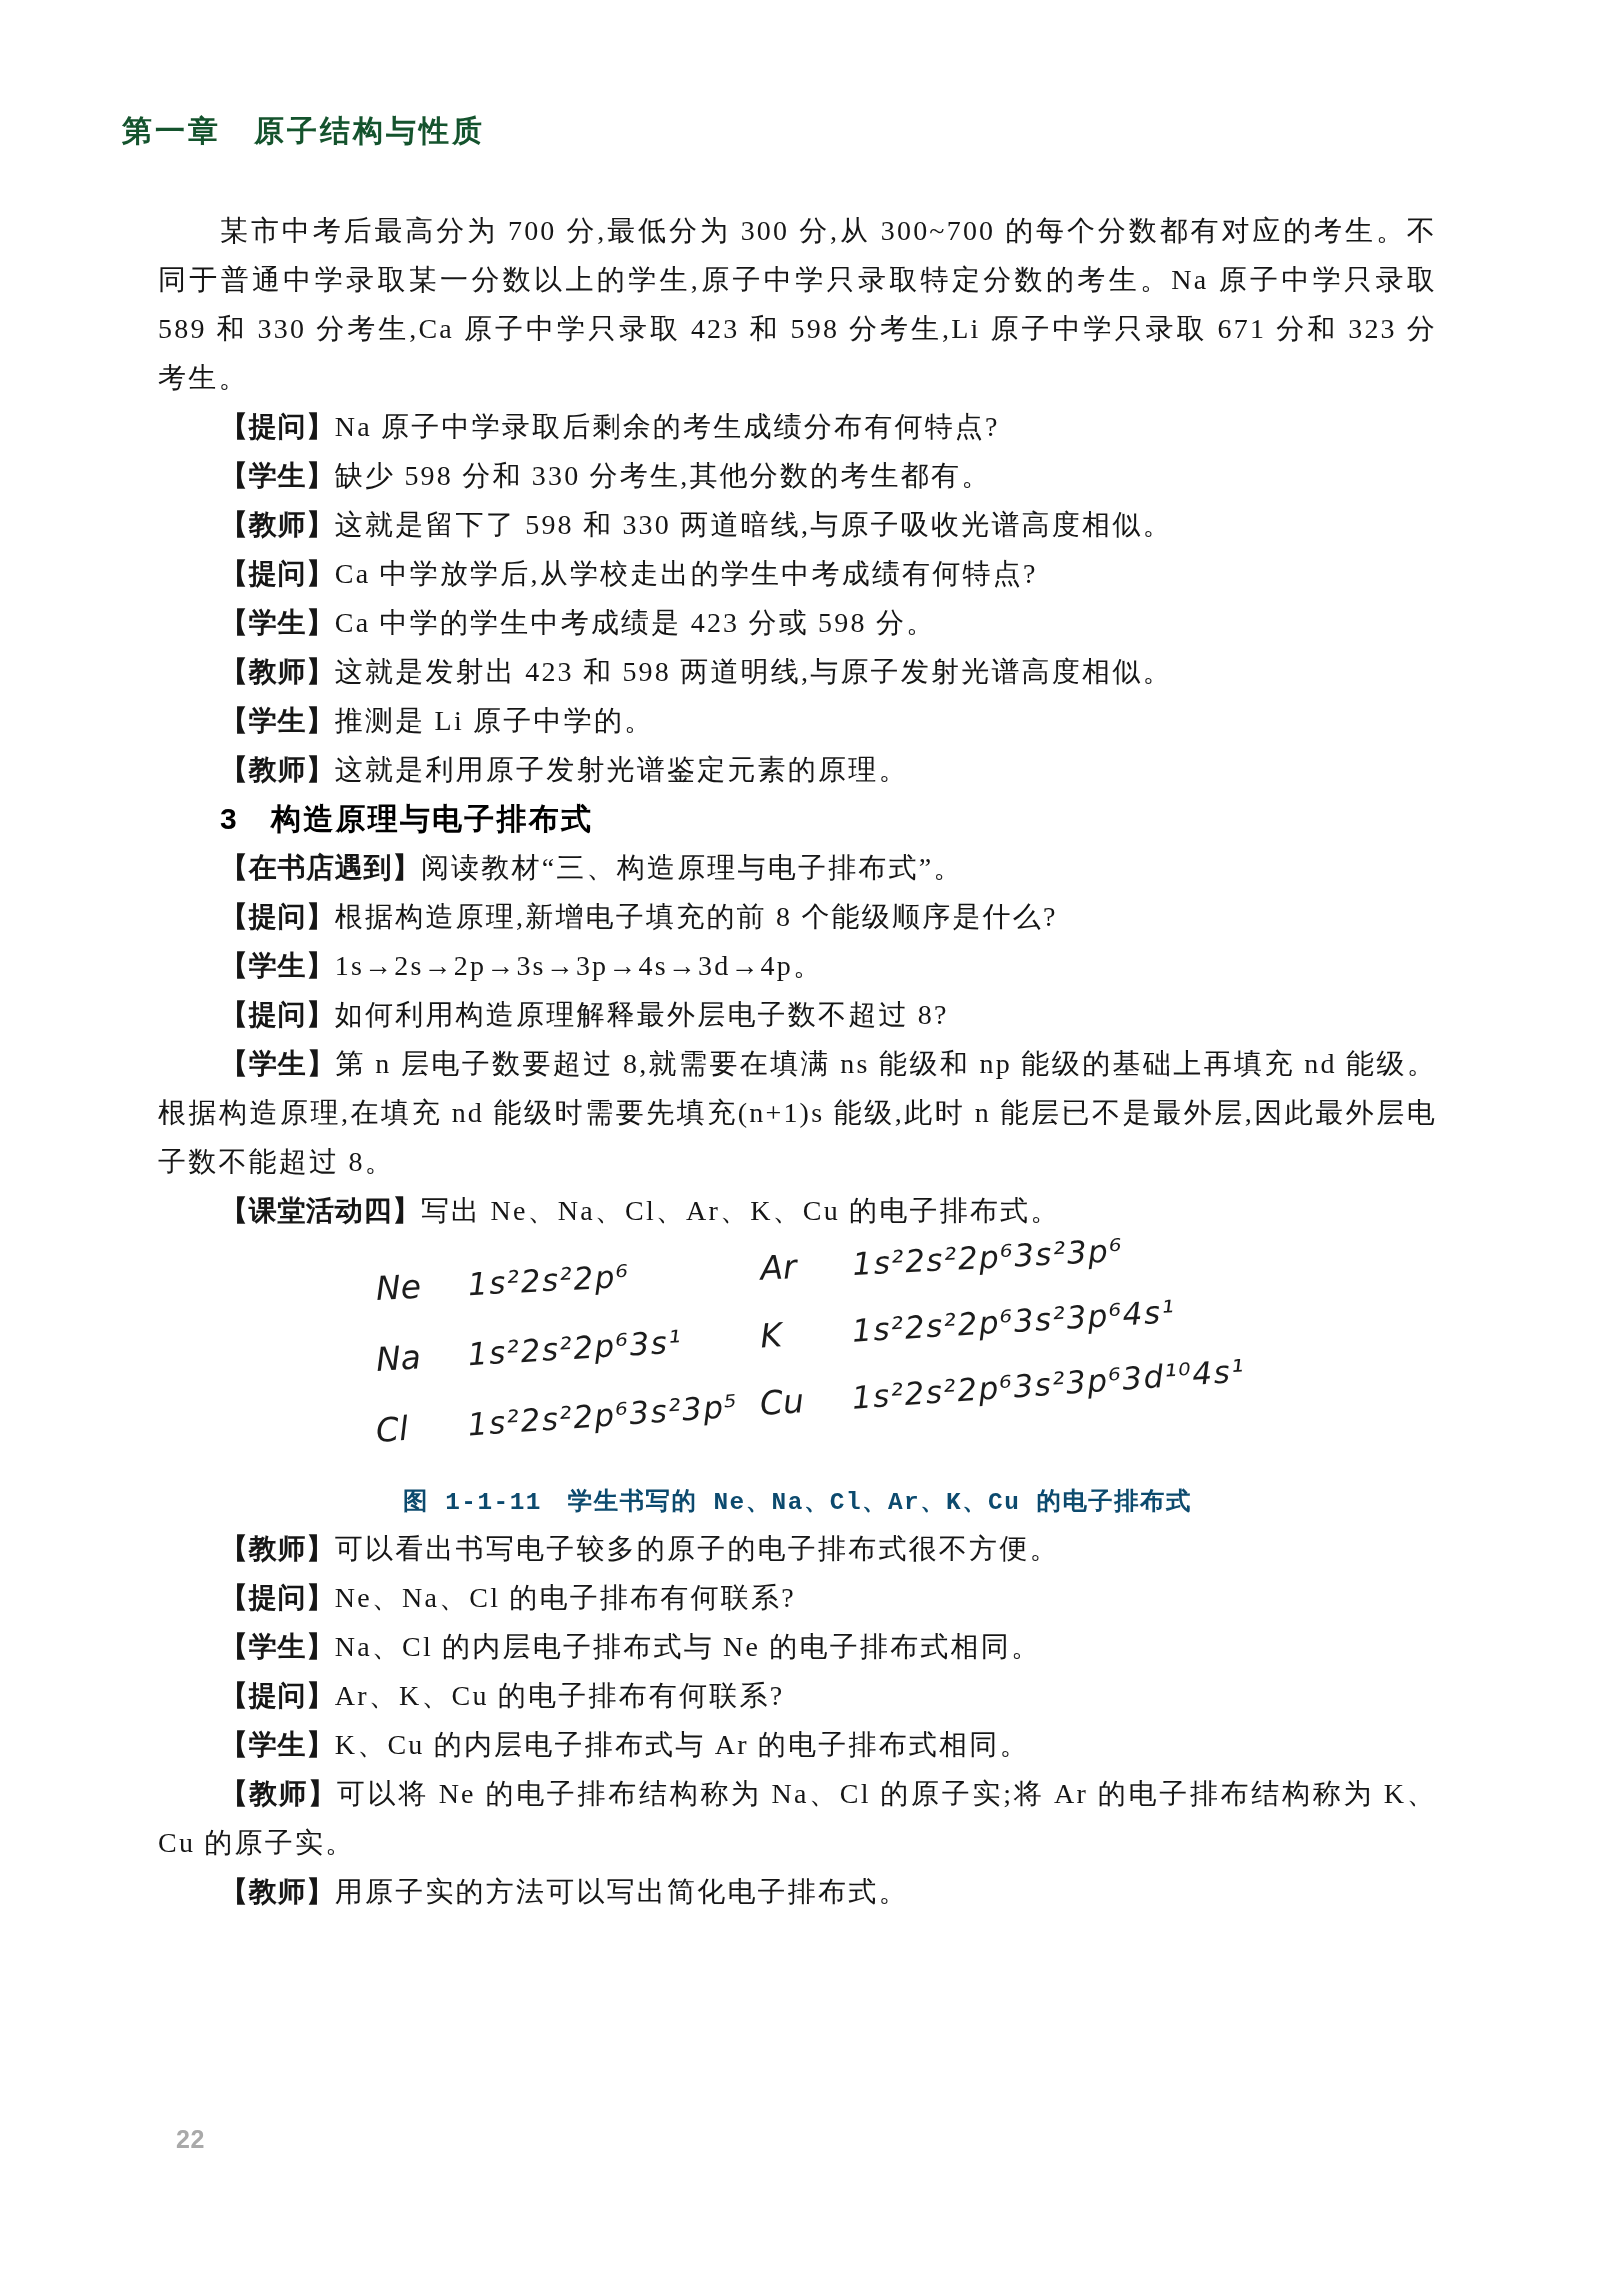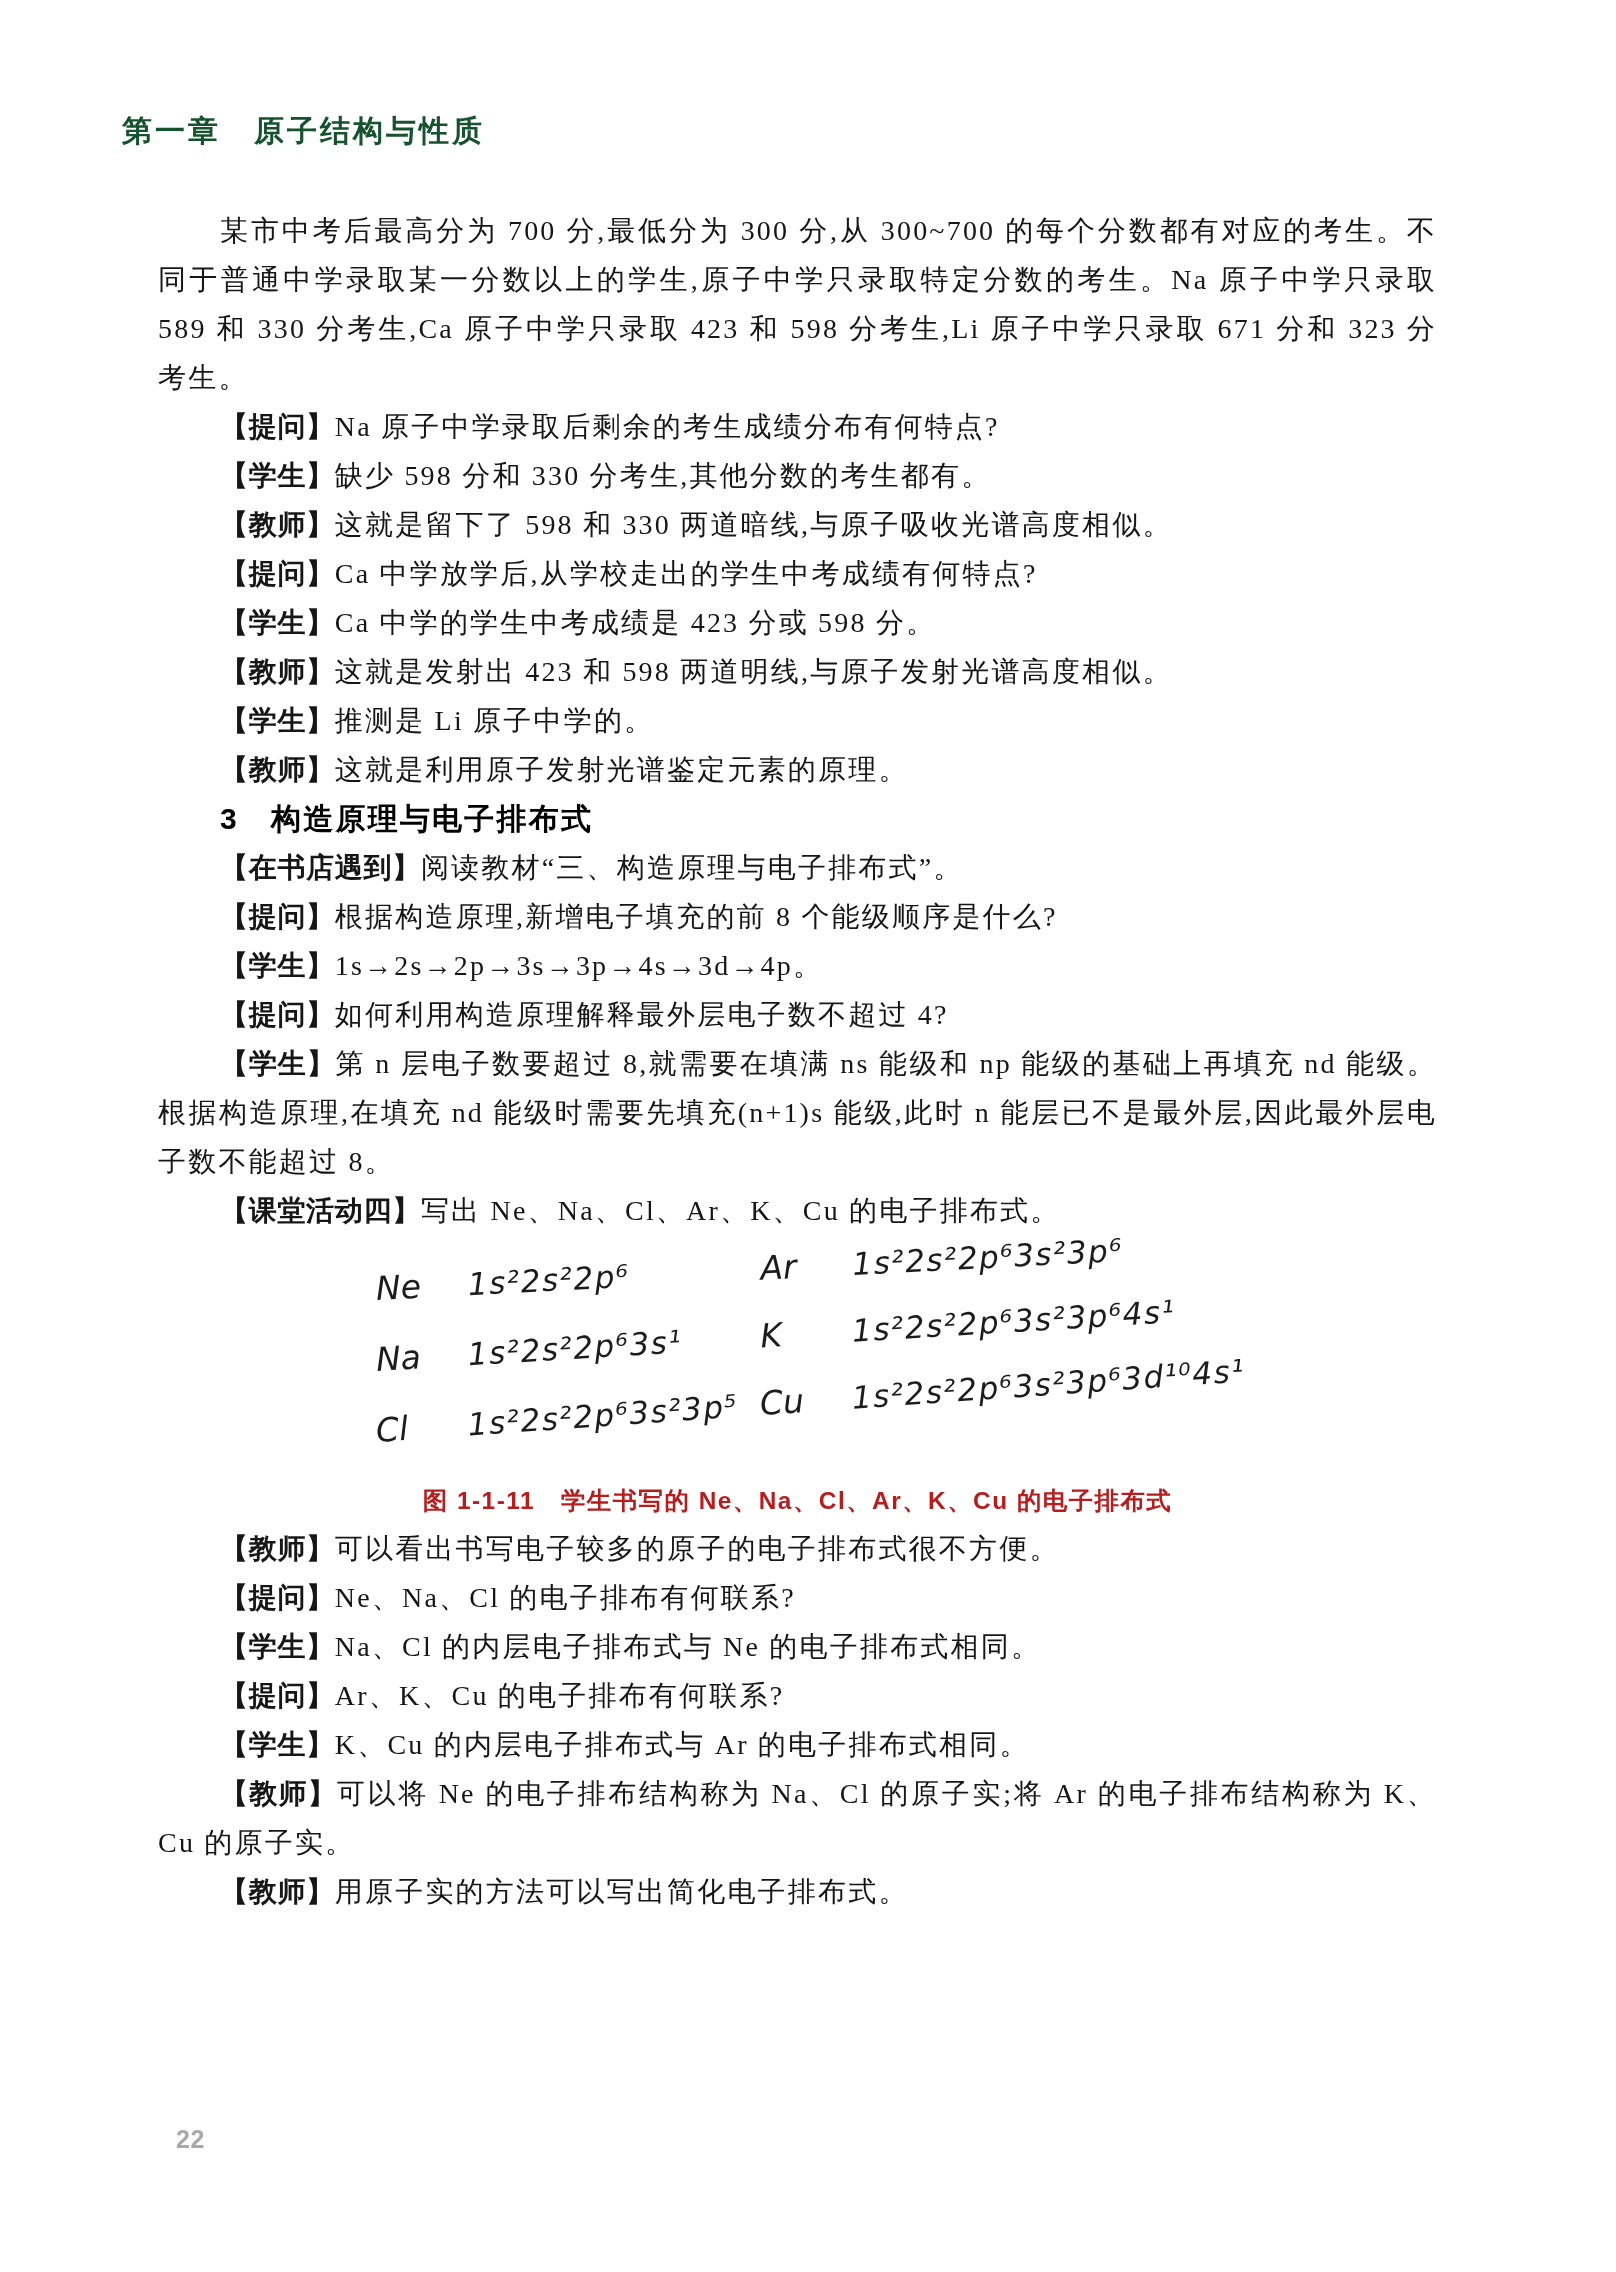--- a/index.html
+++ b/index.html
@@ -77,25 +77,25 @@
     font-family: "DejaVu Sans", sans-serif;
     font-style: italic;
     color: #1c1c1c;
   }
   .hand.sym { font-size: 33px; min-width: 59px; }
   .hand.cfg { font-size: 31px; letter-spacing: 1.5px; white-space: nowrap; }
 
   .fig-caption {
     margin-top: 19px;
     text-align: center;
-    font-family: Liberation Sans, sans-serif;
+    font-family: Liberation Mono, monospace;
     font-weight: 700;
     font-size: 24.4px;
     letter-spacing: 1.5px;
-    color: #b91c1c;
+    color: #0c4a6e;
   }
 
   .page-number {
     position: absolute;
     left: 176px;
     top: 2125px;
     font-family: "Liberation Sans", sans-serif;
     font-weight: 700;
     font-size: 25px;
     color: #a9a9a9;
@@ -118,21 +118,21 @@
   <p class="para"><span class="speaker">【学生】</span><span>Ca 中学的学生中考成绩是 423 分或 598 分。</span></p>
   <p class="para"><span class="speaker">【教师】</span><span>这就是发射出 423 和 598 两道明线,与原子发射光谱高度相似。</span></p>
   <p class="para"><span class="speaker">【学生】</span><span>推测是 Li 原子中学的。</span></p>
   <p class="para"><span class="speaker">【教师】</span><span>这就是利用原子发射光谱鉴定元素的原理。</span></p>
 
   <h3 class="section-heading">3　构造原理与电子排布式</h3>
 
   <p class="para"><span class="speaker">【在书店遇到】</span><span>阅读教材“三、构造原理与电子排布式”。</span></p>
   <p class="para"><span class="speaker">【提问】</span><span>根据构造原理,新增电子填充的前 8 个能级顺序是什么?</span></p>
   <p class="para"><span class="speaker">【学生】</span><span>1s→2s→2p→3s→3p→4s→3d→4p。</span></p>
-  <p class="para"><span class="speaker">【提问】</span><span>如何利用构造原理解释最外层电子数不超过 4?</span></p>
+  <p class="para"><span class="speaker">【提问】</span><span>如何利用构造原理解释最外层电子数不超过 8?</span></p>
   <p class="para"><span class="speaker">【学生】</span><span>第 n 层电子数要超过 8,就需要在填满 ns 能级和 np 能级的基础上再填充 nd 能级。根据构造原理,在填充 nd 能级时需要先填充(n+1)s 能级,此时 n 能层已不是最外层,因此最外层电子数不能超过 8。</span></p>
   <p class="para"><span class="speaker">【课堂活动四】</span><span>写出 Ne、Na、Cl、Ar、K、Cu 的电子排布式。</span></p>
 
   <div class="figure">
     <div class="fig-rows">
       <div class="fig-row">
         <div class="fig-cell left">
           <span class="hand sym">Ne</span>
           <span class="hand cfg">1s²2s²2p⁶</span>
         </div>

